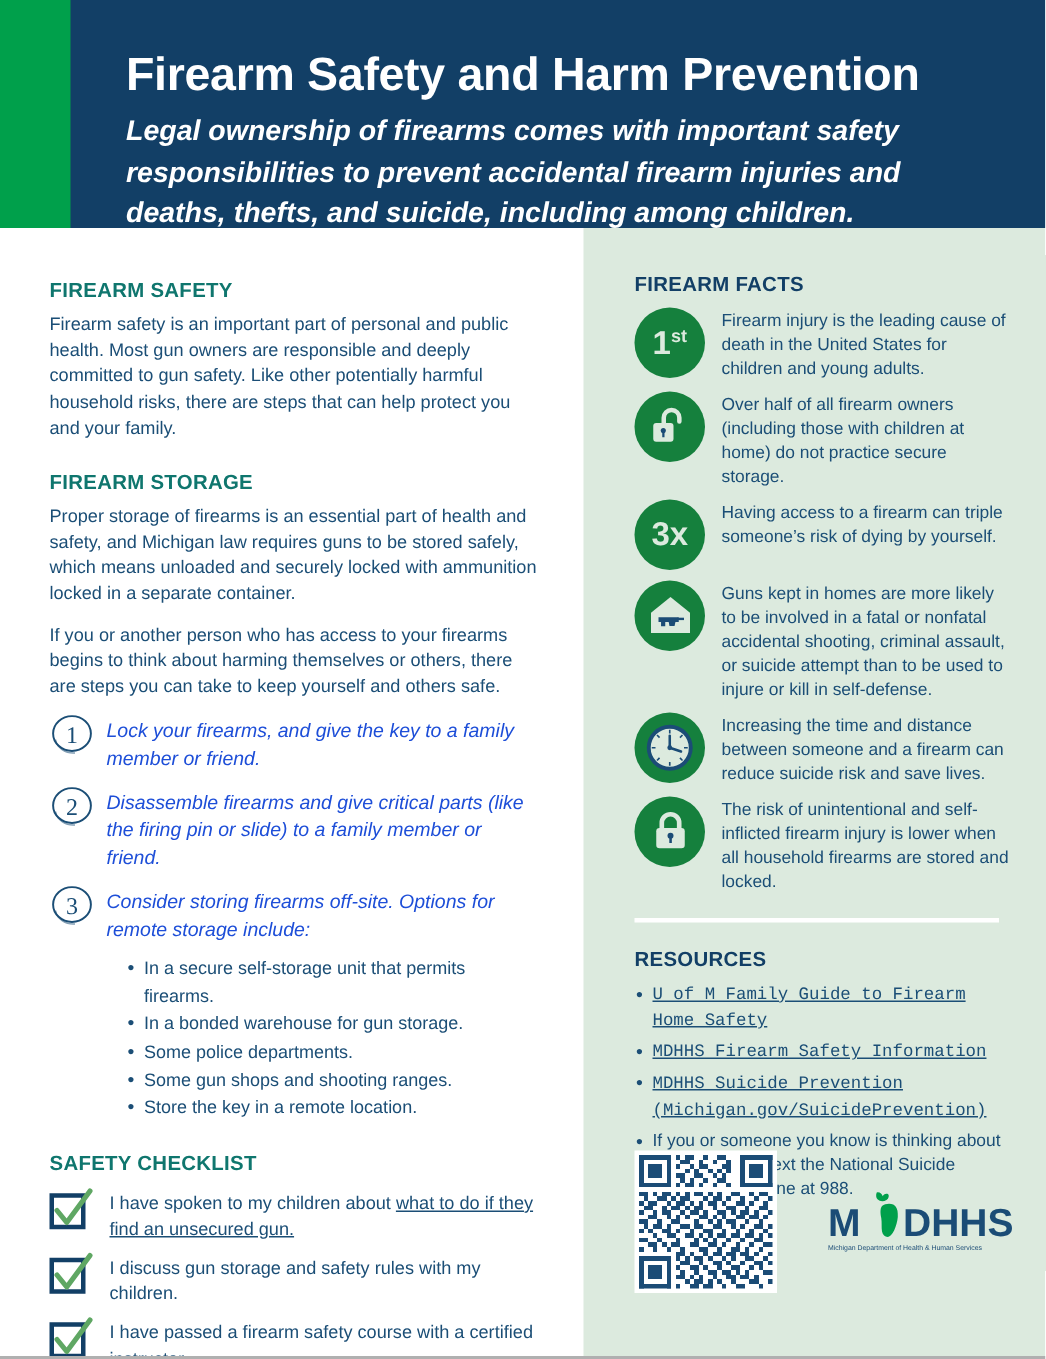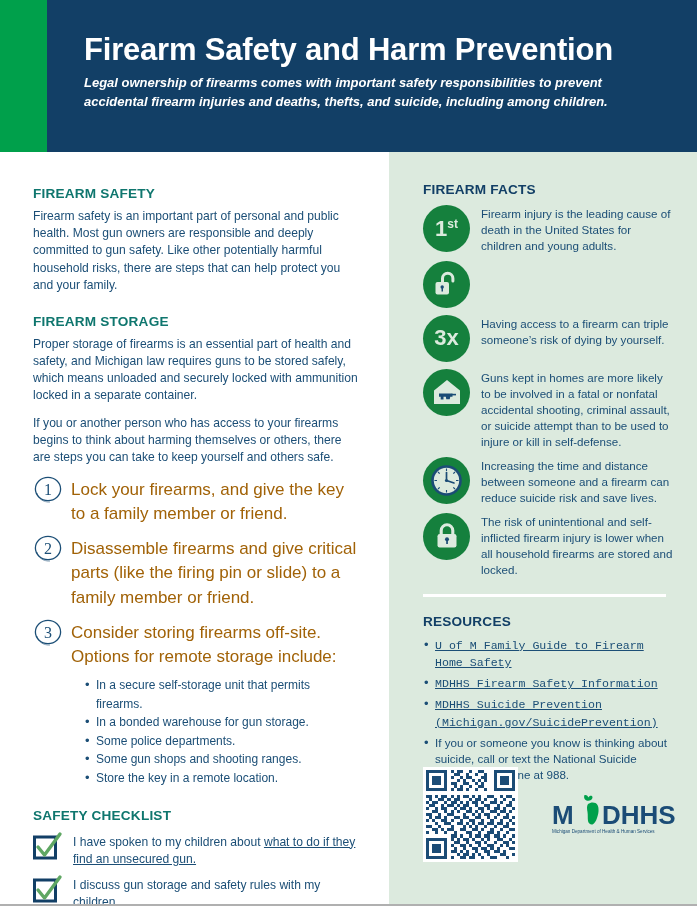--- a/index.html
+++ b/index.html
@@ -41,21 +41,21 @@
     font-size: 31px;
     font-weight: bold;
     letter-spacing: -0.2px;
     line-height: 1.1;
   }
   #header-subtitle {
     position: absolute;
     left: 84px; top: 74px;
     width: 580px;
     color: #ffffff;
-    font-size: 13px;
+    font-size: 19px;
     font-weight: bold;
     font-style: italic;
     line-height: 1.45;
   }
 
   
   #left-col {
     position: absolute;
     left: 0; top: 152px;
     width: 389px; height: 752px;
@@ -99,24 +99,25 @@
   }
   .step-circle {
     position: relative;
     flex: 0 0 auto;
     width: 30px; height: 30px;
     margin-right: 8px;
     margin-top: -2px;
   }
   .step-circle svg { display: block; }
   .step-text {
-    color: #a16207;
-    font-size: 17px;
+    color: #1d4ed8;
+    font-size: 13px;
     line-height: 1.42;
     padding-top: 2px;
+    font-style: italic;
   }
 
   
   ul.sub-bullets {
     margin: -2px 0 0 0;
     padding: 0 0 0 52px;
     list-style: none;
   }
   ul.sub-bullets li {
     position: relative;
@@ -379,20 +380,21 @@
 
       <div class="fact-row">
         <div class="fact-icon">
           <svg width="30" height="30" viewBox="0 0 30 30">
             <path d="M10.5 13.5 V9.5 a5.2 5.2 0 0 1 10.4 0 V12" fill="none" stroke="#DCEADE" stroke-width="3" stroke-linecap="round"></path>
             <rect x="3.5" y="13" width="13.5" height="12.5" rx="2" fill="#DCEADE"></rect>
             <circle cx="10.2" cy="18" r="1.7" fill="#1B4C76"></circle>
             <rect x="9.5" y="18.5" width="1.5" height="4" fill="#1B4C76"></rect>
           </svg>
         </div>
+        <div class="fact-text">Over half of all firearm owners (including those with children at home) do not practice secure storage.</div>
       </div>
 
       <div class="fact-row">
         <div class="fact-icon">
           <div class="fact-icon-text">3x</div>
         </div>
         <div class="fact-text">Having access to a firearm can triple someone’s risk of dying by yourself.</div>
       </div>
 
       <div class="fact-row">

